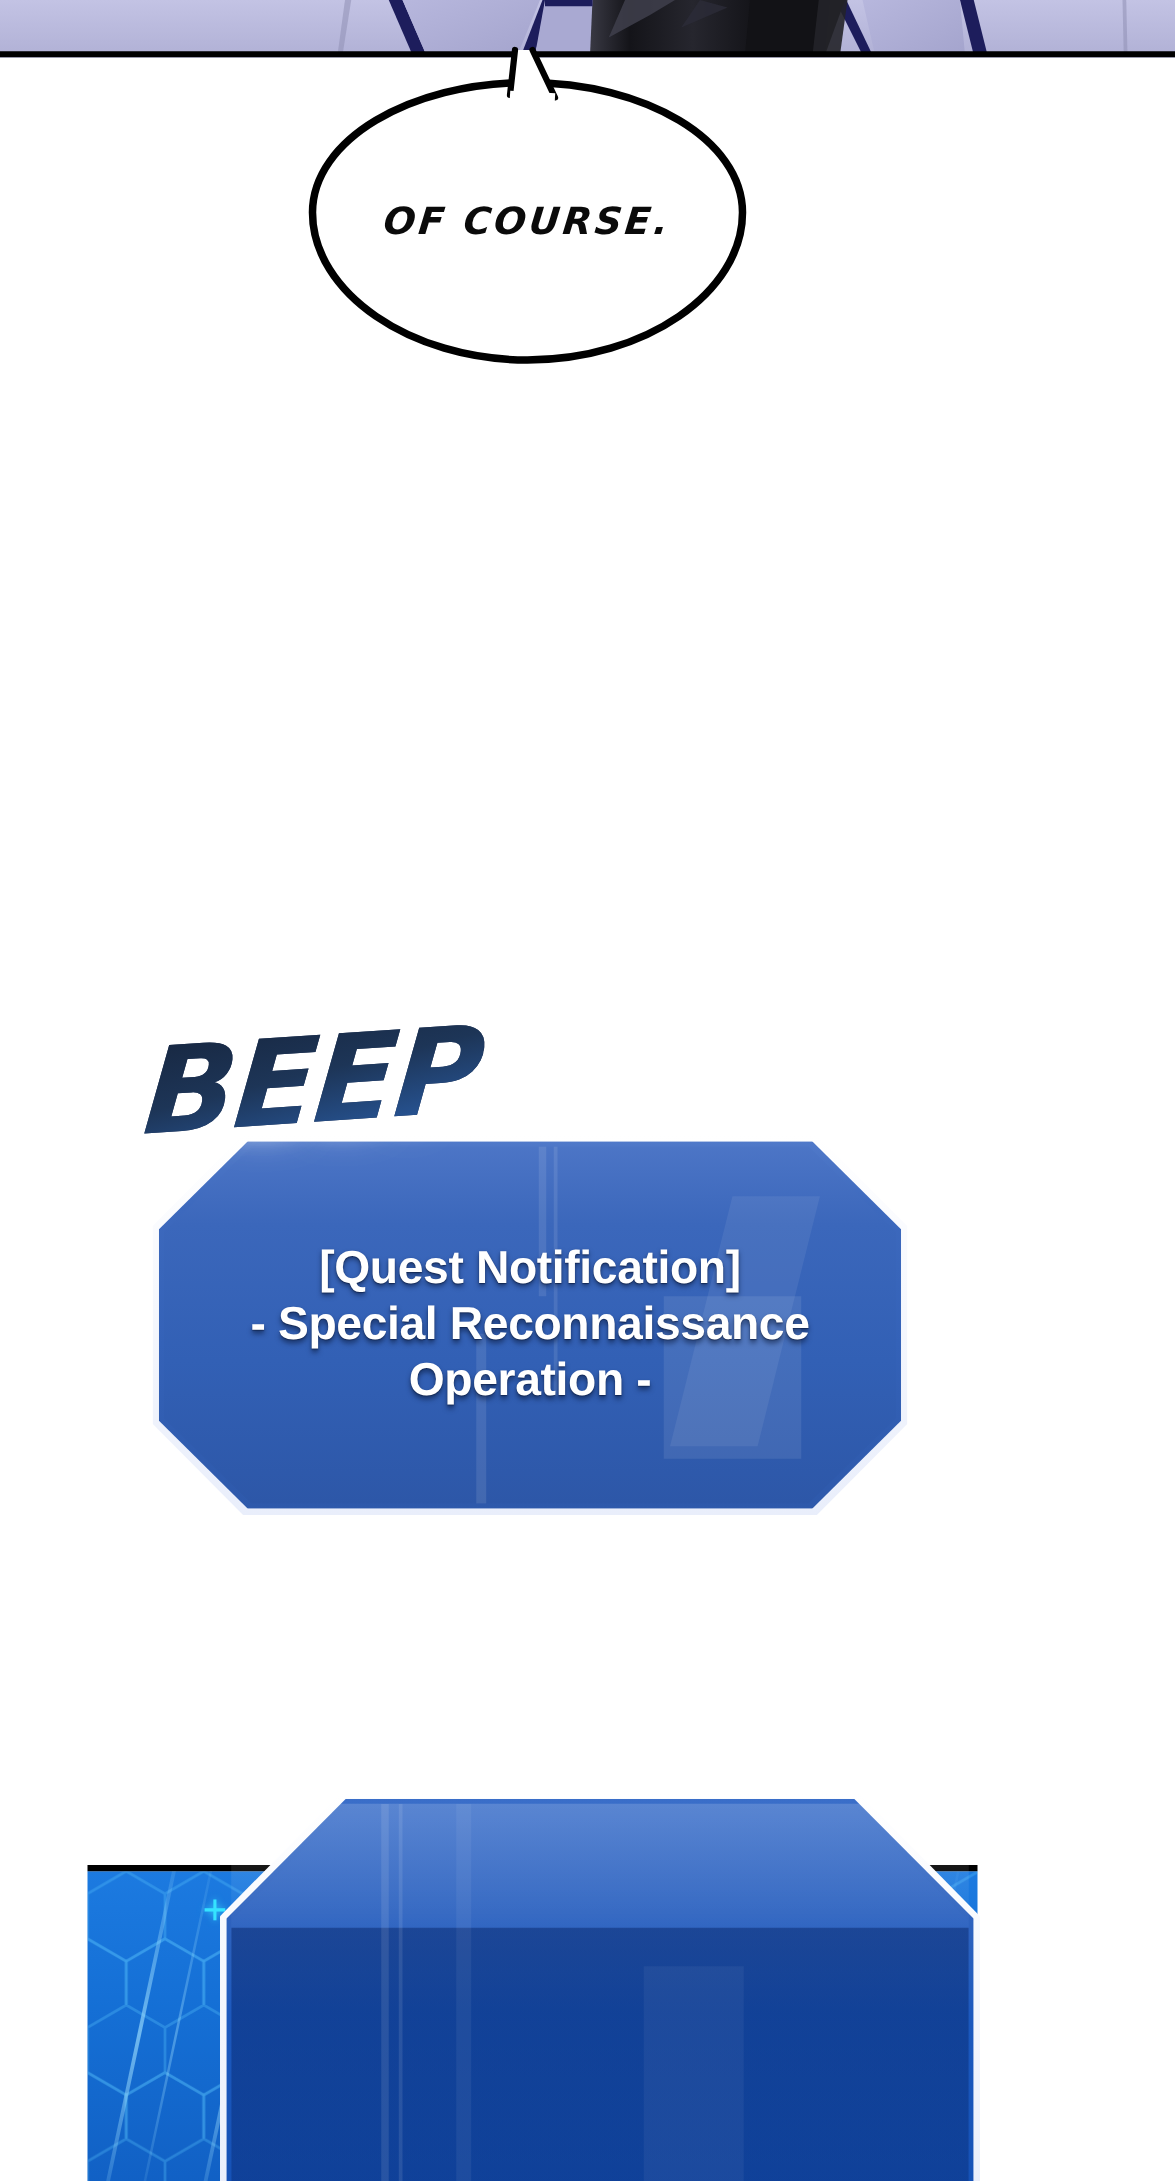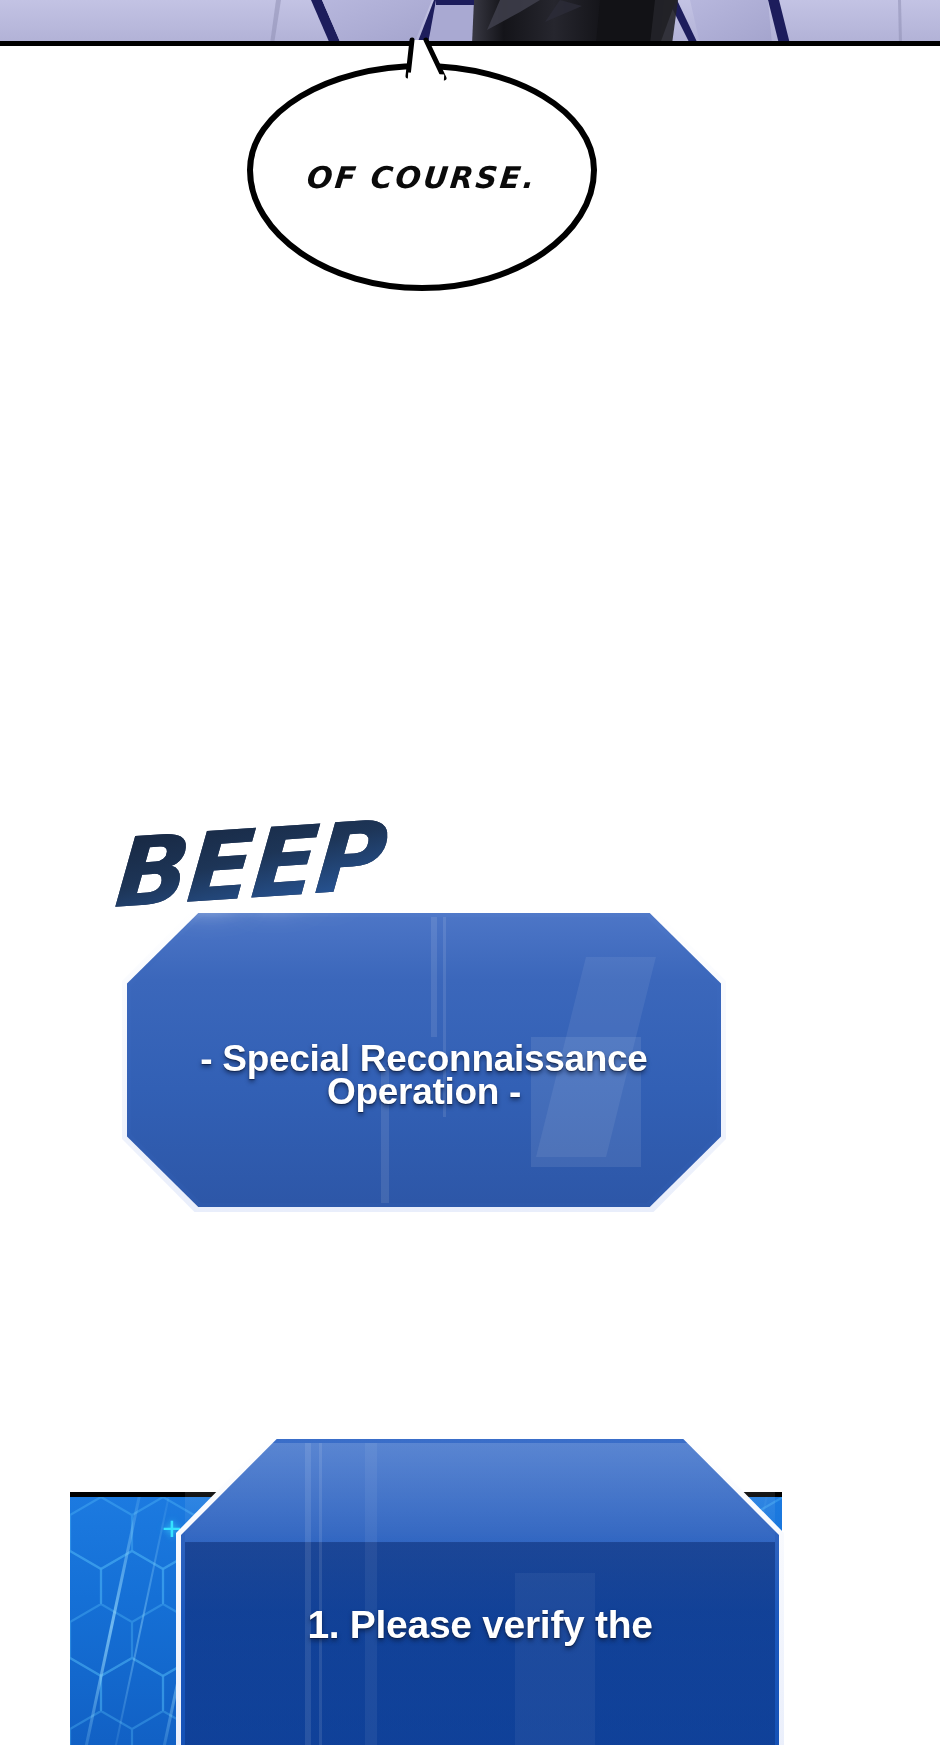--- a/index.html
+++ b/index.html
@@ -247,22 +247,23 @@
     <div class="oct-edge"></div>
     <div class="oct-inner"></div>
     <div class="oct-inner2"></div>
     <div class="glints">
       <i style="left:300px;top:0;width:6px;height:120px;"></i>
       <i style="left:312px;top:0;width:3px;height:200px;"></i>
       <i style="left:430px;top:40px;width:70px;height:200px;background:rgba(255,255,255,.07);transform:skewX(-14deg);"></i>
       <i style="left:400px;top:120px;width:110px;height:130px;background:rgba(255,255,255,.09);"></i>
       <i style="left:250px;top:150px;width:8px;height:150px;"></i>
     </div>
+    <div class="qtext">[Quest Notification]</div>
     <div class="qtext" style="top:129px;">- Special Reconnaissance</div>
-    <div class="qtext" style="top:162px;">Operation -</div>
+    <div class="qtext" style="top:174px;">Operation -</div>
   </div>
 
   <div class="hexpanel">
     <svg class="hexgrid" width="712" height="253" viewBox="0 0 712 253">
       <defs>
         <pattern id="hexp" width="62" height="107" patternUnits="userSpaceOnUse">
           <path d="M31 0 L62 18 L62 54 L31 72 L0 54 L0 18 Z" fill="none" stroke="#5fc9ff" stroke-width="2.2" opacity="0.55"></path>
           <path d="M62 54 L93 72 L93 108 L62 126 L31 108 L31 72 Z" fill="none" stroke="#5fc9ff" stroke-width="2.2" opacity="0.55"></path>
           <path d="M0 54 L31 72 L31 108 L0 126 L-31 108 L-31 72 Z" fill="none" stroke="#5fc9ff" stroke-width="2.2" opacity="0.55"></path>
         </pattern>
@@ -294,16 +295,15 @@
     <div class="oct-inner"></div>
     <div class="oct-inner2"></div>
     <div class="topsheen"></div>
     <div class="darkband"></div>
     <div class="glints">
       <i style="left:120px;top:0;width:6px;height:330px;"></i>
       <i style="left:134px;top:0;width:3px;height:330px;"></i>
       <i style="left:180px;top:0;width:12px;height:330px;background:rgba(255,255,255,.06);"></i>
       <i style="left:330px;top:130px;width:80px;height:200px;background:rgba(255,255,255,.05);"></i>
     </div>
-    <div class="qtext">1. Please verify the</div>
   </div>
 
 </div>
 
 </body></html>

